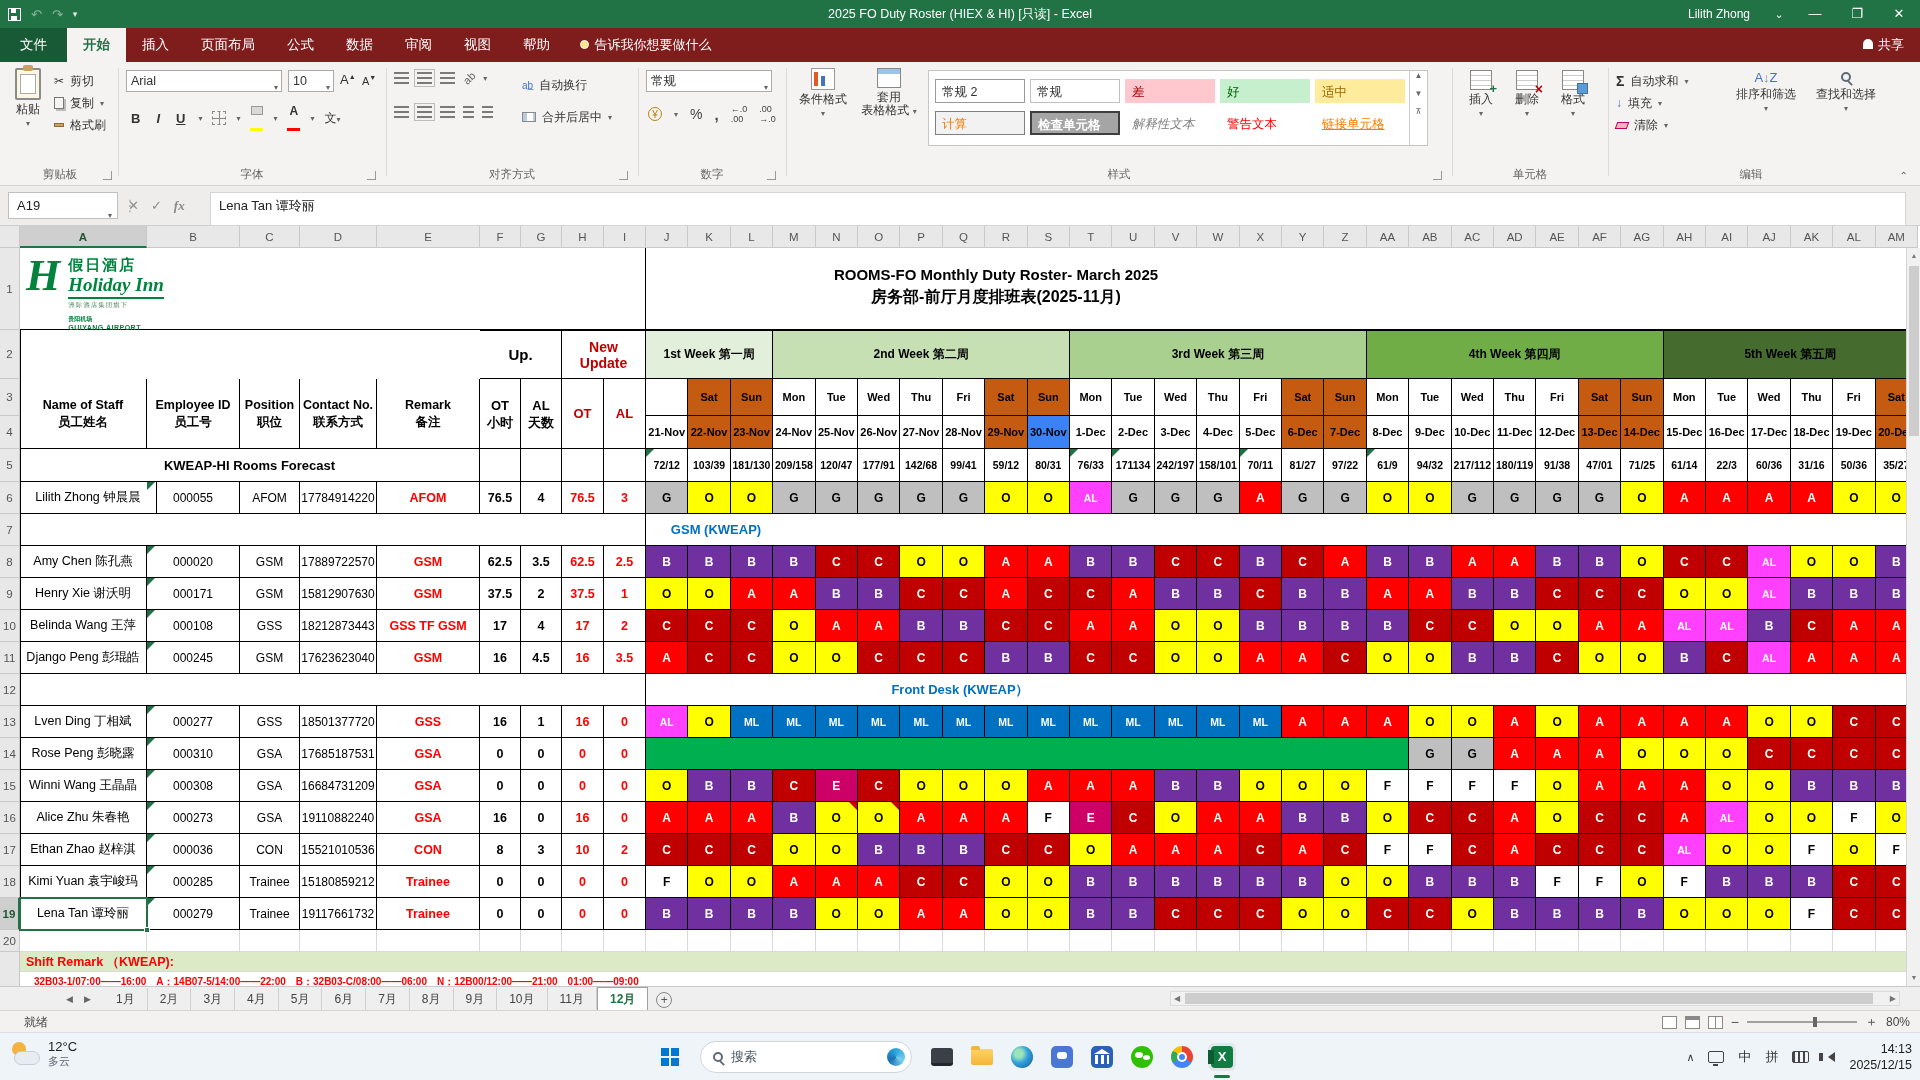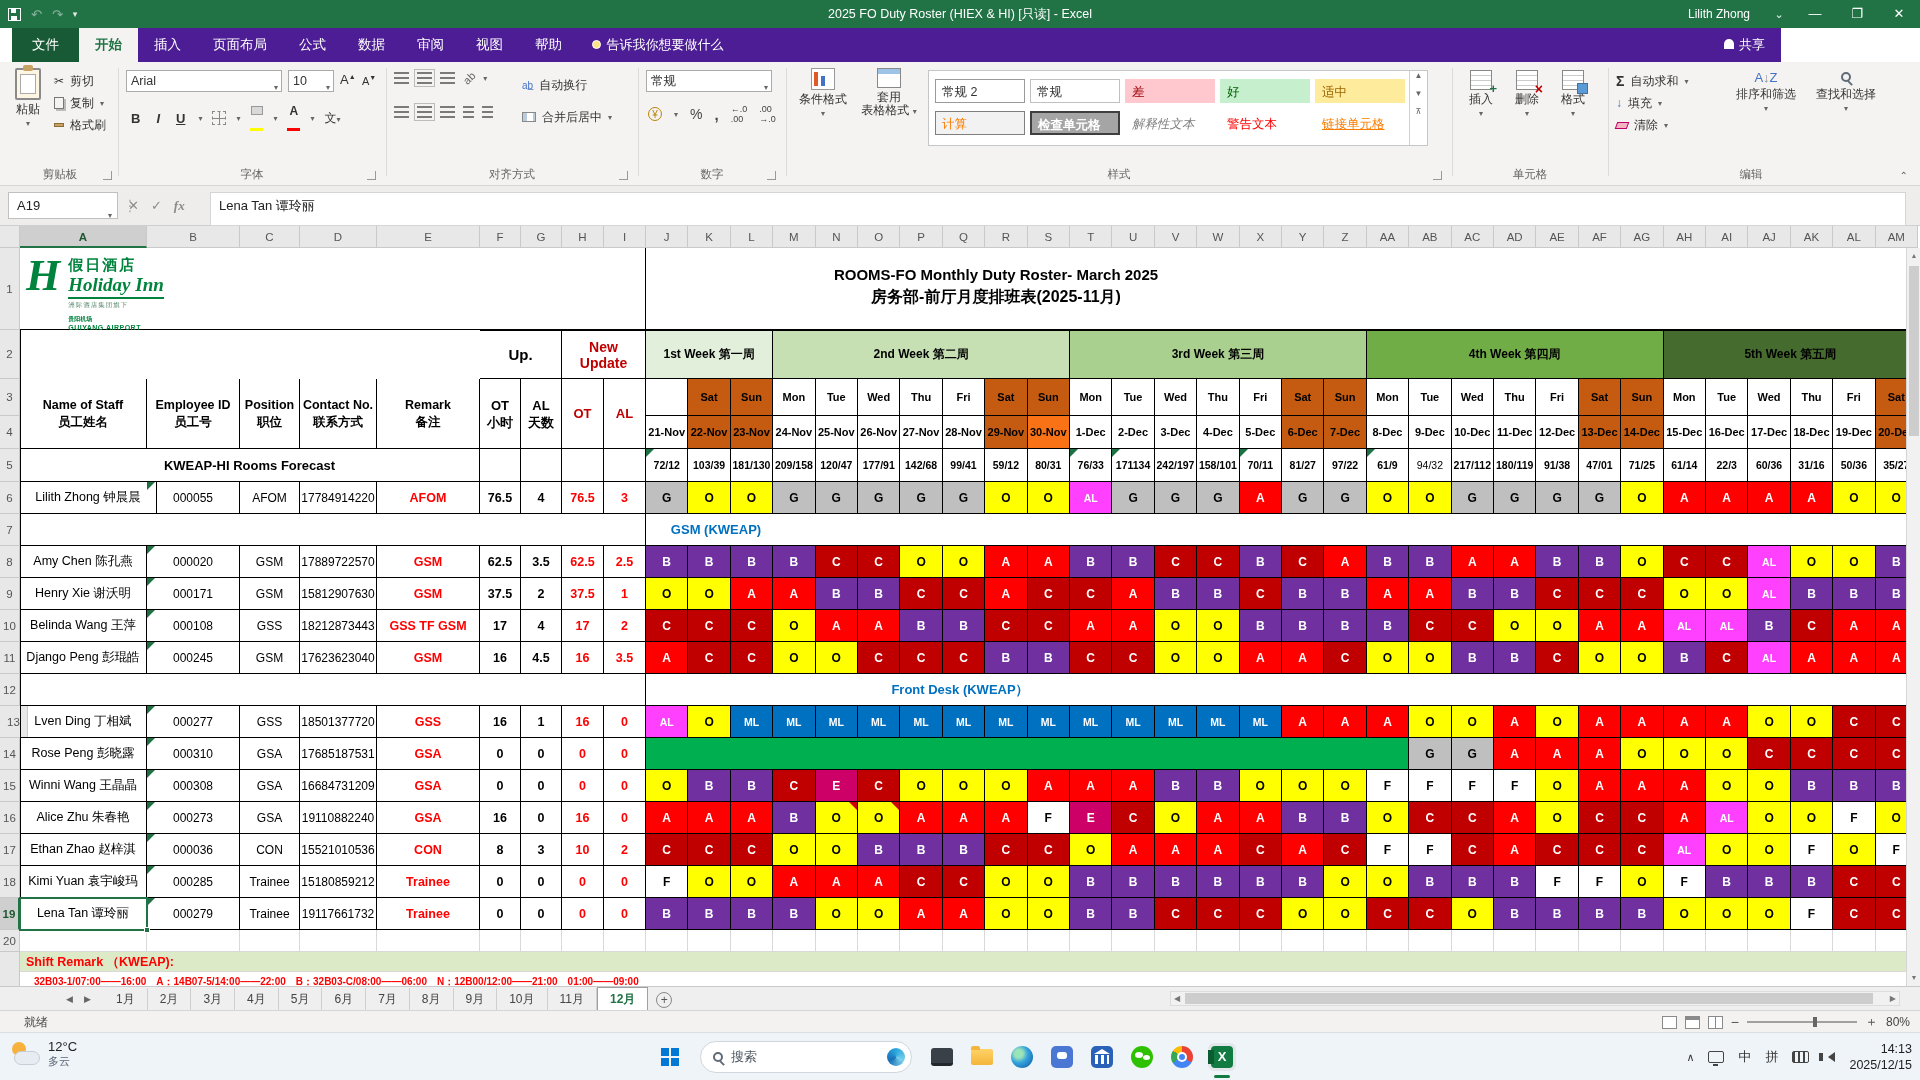--- a/index.html
+++ b/index.html
@@ -11,21 +11,21 @@
   .qat-btn.dim { opacity:.45; }
   .floppy { width:13px; height:13px; border:1.5px solid #fff; position:relative; }
   .floppy:before { content:""; position:absolute; left:2px; top:0; width:5px; height:4px; background:#fff; }
   .floppy:after { content:""; position:absolute; left:2px; bottom:0; width:6px; height:4px; background:#fff; }
   #title-text { position:absolute; top:0; left:0; right:0; height:28px; text-align:center; line-height:28px; font-size:12.5px; color:#fff; }
   #titlebar-right { position:absolute; right:0; top:0; height:28px; display:flex; align-items:center; }
   #user-name { font-size:12px; margin-right:14px; }
   .win-btn { width:42px; height:28px; text-align:center; line-height:28px; font-size:13px; color:#fff; }
   .ribbon-opts { width:30px; text-align:center; font-size:11px; opacity:.9; }
   
-  #tabrow { position:absolute; top:28px; left:12px; width:1769px; height:34px; background:#4c1d95; }
+  #tabrow { position:absolute; top:28px; left:0; width:1920px; height:34px; background:#7f1d1d; }
   .rtab { display:inline-block; height:34px; line-height:34px; padding:0 16px; color:#fff; font-size:13.5px; }
   .rtab.file { background:#185a36; padding:0 20px; }
   .rtab.active { background:#f4f3f2; color:#217346; font-weight:bold; }
   #tellme { display:inline-block; color:#fff; font-size:13px; margin-left:10px; }
   .bulb { display:inline-block; width:9px; height:9px; border-radius:50%; background:#ffe388; border:1px solid #fff; margin-right:5px; }
   #share { position:absolute; right:16px; top:0; height:34px; line-height:34px; color:#fff; font-size:13px; }
   .person-ico { display:inline-block; width:10px; height:10px; border-radius:50% 50% 0 0; background:#fff; margin-right:5px; }
   
   #ribbon { position:absolute; top:62px; left:0; width:1920px; height:124px; background:#f4f3f2; border-bottom:1px solid #d5d5d5; font-size:12px; color:#333; }
   .rgroup { position:absolute; top:0; height:100px; }
@@ -400,21 +400,21 @@
     <div class="rh" style="position: absolute; left: 0px; top: 153px; width: 20px; height: 37px; line-height: 37px;">3</div>
     <div class="rh" style="position: absolute; left: 0px; top: 190px; width: 20px; height: 33px; line-height: 33px;">4</div>
     <div class="rh" style="position: absolute; left: 0px; top: 223px; width: 20px; height: 33px; line-height: 33px;">5</div>
     <div class="rh" style="position: absolute; left: 0px; top: 256px; width: 20px; height: 32px; line-height: 32px;">6</div>
     <div class="rh" style="position: absolute; left: 0px; top: 288px; width: 20px; height: 32px; line-height: 32px;">7</div>
     <div class="rh" style="position: absolute; left: 0px; top: 320px; width: 20px; height: 32px; line-height: 32px;">8</div>
     <div class="rh" style="position: absolute; left: 0px; top: 352px; width: 20px; height: 32px; line-height: 32px;">9</div>
     <div class="rh" style="position: absolute; left: 0px; top: 384px; width: 20px; height: 32px; line-height: 32px;">10</div>
     <div class="rh" style="position: absolute; left: 0px; top: 416px; width: 20px; height: 32px; line-height: 32px;">11</div>
     <div class="rh" style="position: absolute; left: 0px; top: 448px; width: 20px; height: 32px; line-height: 32px;">12</div>
-    <div class="rh" style="position: absolute; left: 0px; top: 480px; width: 28px; height: 32px; line-height: 32px;">13</div>
+    <div class="rh" style="position: absolute; left: 0px; top: 480px; width: 20px; height: 32px; line-height: 32px;">13</div>
     <div class="rh" style="position: absolute; left: 0px; top: 512px; width: 20px; height: 32px; line-height: 32px;">14</div>
     <div class="rh" style="position: absolute; left: 0px; top: 544px; width: 20px; height: 32px; line-height: 32px;">15</div>
     <div class="rh" style="position: absolute; left: 0px; top: 576px; width: 20px; height: 32px; line-height: 32px;">16</div>
     <div class="rh" style="position: absolute; left: 0px; top: 608px; width: 20px; height: 32px; line-height: 32px;">17</div>
     <div class="rh" style="position: absolute; left: 0px; top: 640px; width: 20px; height: 32px; line-height: 32px;">18</div>
     <div class="rh sel" style="position: absolute; left: 0px; top: 672px; width: 20px; height: 32px; line-height: 32px;">19</div>
     <div class="rh" style="position: absolute; left: 0px; top: 704px; width: 20px; height: 22px; line-height: 22px;">20</div>
     <div style="position: absolute; left: 0px; top: 726px; width: 20px; height: 34px; background: rgb(232, 232, 232); border-right: 1px solid rgb(201, 201, 201);"></div>
     <div style="position: absolute; left: 20px; top: 22px; width: 626px; height: 82px; border-bottom: 1px solid rgb(0, 0, 0);"></div>
     <div id="logo" style="position: absolute; left: 26px; top: 30px; width: 300px; height: 70px;">
@@ -501,21 +501,21 @@
     <div style="position: absolute; left: 1875.6px; top: 153px; width: 42.4px; height: 37px; border-right: 1px solid rgb(0, 0, 0); border-bottom: 1px solid rgb(0, 0, 0); display: flex; align-items: center; justify-content: center; text-align: center; overflow: hidden; font-weight: bold; font-size: 11px; background: rgb(197, 90, 17);">Sat</div>
     <div style="position: absolute; left: 646px; top: 190px; width: 42.4px; height: 33px; border-right: 1px solid rgb(0, 0, 0); border-bottom: 1px solid rgb(0, 0, 0); display: flex; align-items: center; justify-content: center; text-align: center; overflow: hidden; font-weight: bold; font-size: 11px;">21-Nov</div>
     <div style="position: absolute; left: 688.4px; top: 190px; width: 42.4px; height: 33px; border-right: 1px solid rgb(0, 0, 0); border-bottom: 1px solid rgb(0, 0, 0); display: flex; align-items: center; justify-content: center; text-align: center; overflow: hidden; font-weight: bold; font-size: 11px; background: rgb(197, 90, 17);">22-Nov</div>
     <div style="position: absolute; left: 730.8px; top: 190px; width: 42.4px; height: 33px; border-right: 1px solid rgb(0, 0, 0); border-bottom: 1px solid rgb(0, 0, 0); display: flex; align-items: center; justify-content: center; text-align: center; overflow: hidden; font-weight: bold; font-size: 11px; background: rgb(197, 90, 17);">23-Nov</div>
     <div style="position: absolute; left: 773.2px; top: 190px; width: 42.4px; height: 33px; border-right: 1px solid rgb(0, 0, 0); border-bottom: 1px solid rgb(0, 0, 0); display: flex; align-items: center; justify-content: center; text-align: center; overflow: hidden; font-weight: bold; font-size: 11px;">24-Nov</div>
     <div style="position: absolute; left: 815.6px; top: 190px; width: 42.4px; height: 33px; border-right: 1px solid rgb(0, 0, 0); border-bottom: 1px solid rgb(0, 0, 0); display: flex; align-items: center; justify-content: center; text-align: center; overflow: hidden; font-weight: bold; font-size: 11px;">25-Nov</div>
     <div style="position: absolute; left: 858px; top: 190px; width: 42.4px; height: 33px; border-right: 1px solid rgb(0, 0, 0); border-bottom: 1px solid rgb(0, 0, 0); display: flex; align-items: center; justify-content: center; text-align: center; overflow: hidden; font-weight: bold; font-size: 11px;">26-Nov</div>
     <div style="position: absolute; left: 900.4px; top: 190px; width: 42.4px; height: 33px; border-right: 1px solid rgb(0, 0, 0); border-bottom: 1px solid rgb(0, 0, 0); display: flex; align-items: center; justify-content: center; text-align: center; overflow: hidden; font-weight: bold; font-size: 11px;">27-Nov</div>
     <div style="position: absolute; left: 942.8px; top: 190px; width: 42.4px; height: 33px; border-right: 1px solid rgb(0, 0, 0); border-bottom: 1px solid rgb(0, 0, 0); display: flex; align-items: center; justify-content: center; text-align: center; overflow: hidden; font-weight: bold; font-size: 11px;">28-Nov</div>
     <div style="position: absolute; left: 985.2px; top: 190px; width: 42.4px; height: 33px; border-right: 1px solid rgb(0, 0, 0); border-bottom: 1px solid rgb(0, 0, 0); display: flex; align-items: center; justify-content: center; text-align: center; overflow: hidden; font-weight: bold; font-size: 11px; background: rgb(197, 90, 17);">29-Nov</div>
-    <div style="position: absolute; left: 1027.6px; top: 190px; width: 42.4px; height: 33px; border-right: 1px solid rgb(0, 0, 0); border-bottom: 1px solid rgb(0, 0, 0); display: flex; align-items: center; justify-content: center; text-align: center; overflow: hidden; font-weight: bold; font-size: 11px; background: #f97316;">30-Nov</div>
+    <div style="position: absolute; left: 1027.6px; top: 190px; width: 42.4px; height: 33px; border-right: 1px solid rgb(0, 0, 0); border-bottom: 1px solid rgb(0, 0, 0); display: flex; align-items: center; justify-content: center; text-align: center; overflow: hidden; font-weight: bold; font-size: 11px; background: #3b82f6;">30-Nov</div>
     <div style="position: absolute; left: 1070px; top: 190px; width: 42.4px; height: 33px; border-right: 1px solid rgb(0, 0, 0); border-bottom: 1px solid rgb(0, 0, 0); display: flex; align-items: center; justify-content: center; text-align: center; overflow: hidden; font-weight: bold; font-size: 11px;">1-Dec</div>
     <div style="position: absolute; left: 1112.4px; top: 190px; width: 42.4px; height: 33px; border-right: 1px solid rgb(0, 0, 0); border-bottom: 1px solid rgb(0, 0, 0); display: flex; align-items: center; justify-content: center; text-align: center; overflow: hidden; font-weight: bold; font-size: 11px;">2-Dec</div>
     <div style="position: absolute; left: 1154.8px; top: 190px; width: 42.4px; height: 33px; border-right: 1px solid rgb(0, 0, 0); border-bottom: 1px solid rgb(0, 0, 0); display: flex; align-items: center; justify-content: center; text-align: center; overflow: hidden; font-weight: bold; font-size: 11px;">3-Dec</div>
     <div style="position: absolute; left: 1197.2px; top: 190px; width: 42.4px; height: 33px; border-right: 1px solid rgb(0, 0, 0); border-bottom: 1px solid rgb(0, 0, 0); display: flex; align-items: center; justify-content: center; text-align: center; overflow: hidden; font-weight: bold; font-size: 11px;">4-Dec</div>
     <div style="position: absolute; left: 1239.6px; top: 190px; width: 42.4px; height: 33px; border-right: 1px solid rgb(0, 0, 0); border-bottom: 1px solid rgb(0, 0, 0); display: flex; align-items: center; justify-content: center; text-align: center; overflow: hidden; font-weight: bold; font-size: 11px;">5-Dec</div>
     <div style="position: absolute; left: 1282px; top: 190px; width: 42.4px; height: 33px; border-right: 1px solid rgb(0, 0, 0); border-bottom: 1px solid rgb(0, 0, 0); display: flex; align-items: center; justify-content: center; text-align: center; overflow: hidden; font-weight: bold; font-size: 11px; background: rgb(197, 90, 17);">6-Dec</div>
     <div style="position: absolute; left: 1324.4px; top: 190px; width: 42.4px; height: 33px; border-right: 1px solid rgb(0, 0, 0); border-bottom: 1px solid rgb(0, 0, 0); display: flex; align-items: center; justify-content: center; text-align: center; overflow: hidden; font-weight: bold; font-size: 11px; background: rgb(197, 90, 17);">7-Dec</div>
     <div style="position: absolute; left: 1366.8px; top: 190px; width: 42.4px; height: 33px; border-right: 1px solid rgb(0, 0, 0); border-bottom: 1px solid rgb(0, 0, 0); display: flex; align-items: center; justify-content: center; text-align: center; overflow: hidden; font-weight: bold; font-size: 11px;">8-Dec</div>
     <div style="position: absolute; left: 1409.2px; top: 190px; width: 42.4px; height: 33px; border-right: 1px solid rgb(0, 0, 0); border-bottom: 1px solid rgb(0, 0, 0); display: flex; align-items: center; justify-content: center; text-align: center; overflow: hidden; font-weight: bold; font-size: 11px;">9-Dec</div>
     <div style="position: absolute; left: 1451.6px; top: 190px; width: 42.4px; height: 33px; border-right: 1px solid rgb(0, 0, 0); border-bottom: 1px solid rgb(0, 0, 0); display: flex; align-items: center; justify-content: center; text-align: center; overflow: hidden; font-weight: bold; font-size: 11px;">10-Dec</div>
@@ -545,21 +545,21 @@
     <div style="position: absolute; left: 985.2px; top: 223px; width: 42.4px; height: 33px; border-right: 1px solid rgb(0, 0, 0); border-bottom: 1px solid rgb(0, 0, 0); display: flex; align-items: center; justify-content: center; text-align: center; overflow: hidden; font-weight: bold; font-size: 10.5px;">59/12</div>
     <div style="position: absolute; left: 1027.6px; top: 223px; width: 42.4px; height: 33px; border-right: 1px solid rgb(0, 0, 0); border-bottom: 1px solid rgb(0, 0, 0); display: flex; align-items: center; justify-content: center; text-align: left; overflow: hidden; font-weight: bold; font-size: 10.5px;">80/31</div>
     <div class="gtri" style="position: absolute; left: 1070px; top: 223px; width: 42.4px; height: 33px; border-right: 1px solid rgb(0, 0, 0); border-bottom: 1px solid rgb(0, 0, 0); display: flex; align-items: center; justify-content: center; text-align: center; overflow: hidden; font-weight: bold; font-size: 10.5px;">76/33</div>
     <div class="gtri" style="position: absolute; left: 1112.4px; top: 223px; width: 42.4px; height: 33px; border-right: 1px solid rgb(0, 0, 0); border-bottom: 1px solid rgb(0, 0, 0); display: flex; align-items: center; justify-content: center; text-align: center; overflow: hidden; font-weight: bold; font-size: 10.5px;">171134</div>
     <div style="position: absolute; left: 1154.8px; top: 223px; width: 42.4px; height: 33px; border-right: 1px solid rgb(0, 0, 0); border-bottom: 1px solid rgb(0, 0, 0); display: flex; align-items: center; justify-content: center; text-align: center; overflow: hidden; font-weight: bold; font-size: 10.5px;">242/197</div>
     <div style="position: absolute; left: 1197.2px; top: 223px; width: 42.4px; height: 33px; border-right: 1px solid rgb(0, 0, 0); border-bottom: 1px solid rgb(0, 0, 0); display: flex; align-items: center; justify-content: center; text-align: center; overflow: hidden; font-weight: bold; font-size: 10.5px;">158/101</div>
     <div class="gtri" style="position: absolute; left: 1239.6px; top: 223px; width: 42.4px; height: 33px; border-right: 1px solid rgb(0, 0, 0); border-bottom: 1px solid rgb(0, 0, 0); display: flex; align-items: center; justify-content: center; text-align: center; overflow: hidden; font-weight: bold; font-size: 10.5px;">70/11</div>
     <div style="position: absolute; left: 1282px; top: 223px; width: 42.4px; height: 33px; border-right: 1px solid rgb(0, 0, 0); border-bottom: 1px solid rgb(0, 0, 0); display: flex; align-items: center; justify-content: center; text-align: center; overflow: hidden; font-weight: bold; font-size: 10.5px;">81/27</div>
     <div style="position: absolute; left: 1324.4px; top: 223px; width: 42.4px; height: 33px; border-right: 1px solid rgb(0, 0, 0); border-bottom: 1px solid rgb(0, 0, 0); display: flex; align-items: center; justify-content: center; text-align: center; overflow: hidden; font-weight: bold; font-size: 10.5px;">97/22</div>
     <div class="gtri" style="position: absolute; left: 1366.8px; top: 223px; width: 42.4px; height: 33px; border-right: 1px solid rgb(0, 0, 0); border-bottom: 1px solid rgb(0, 0, 0); display: flex; align-items: center; justify-content: center; text-align: center; overflow: hidden; font-weight: bold; font-size: 10.5px;">61/9</div>
-    <div style="position: absolute; left: 1409.2px; top: 223px; width: 42.4px; height: 33px; border-right: 1px solid rgb(0, 0, 0); border-bottom: 1px solid rgb(0, 0, 0); display: flex; align-items: center; justify-content: center; text-align: left; overflow: hidden; font-weight: normal; font-size: 10.5px;">94/32</div>
+    <div style="position: absolute; left: 1409.2px; top: 223px; width: 42.4px; height: 33px; border-right: 1px solid rgb(0, 0, 0); border-bottom: 1px solid rgb(0, 0, 0); display: flex; align-items: center; justify-content: center; text-align: left; overflow: hidden; font-weight: bold; font-size: 10.5px;">94/32</div>
     <div style="position: absolute; left: 1451.6px; top: 223px; width: 42.4px; height: 33px; border-right: 1px solid rgb(0, 0, 0); border-bottom: 1px solid rgb(0, 0, 0); display: flex; align-items: center; justify-content: center; text-align: center; overflow: hidden; font-weight: bold; font-size: 10.5px;">217/112</div>
     <div style="position: absolute; left: 1494px; top: 223px; width: 42.4px; height: 33px; border-right: 1px solid rgb(0, 0, 0); border-bottom: 1px solid rgb(0, 0, 0); display: flex; align-items: center; justify-content: center; text-align: center; overflow: hidden; font-weight: bold; font-size: 10.5px;">180/119</div>
     <div style="position: absolute; left: 1536.4px; top: 223px; width: 42.4px; height: 33px; border-right: 1px solid rgb(0, 0, 0); border-bottom: 1px solid rgb(0, 0, 0); display: flex; align-items: center; justify-content: center; text-align: center; overflow: hidden; font-weight: bold; font-size: 10.5px;">91/38</div>
     <div style="position: absolute; left: 1578.8px; top: 223px; width: 42.4px; height: 33px; border-right: 1px solid rgb(0, 0, 0); border-bottom: 1px solid rgb(0, 0, 0); display: flex; align-items: center; justify-content: center; text-align: center; overflow: hidden; font-weight: bold; font-size: 10.5px;">47/01</div>
     <div style="position: absolute; left: 1621.2px; top: 223px; width: 42.4px; height: 33px; border-right: 1px solid rgb(0, 0, 0); border-bottom: 1px solid rgb(0, 0, 0); display: flex; align-items: center; justify-content: center; text-align: center; overflow: hidden; font-weight: bold; font-size: 10.5px;">71/25</div>
     <div style="position: absolute; left: 1663.6px; top: 223px; width: 42.4px; height: 33px; border-right: 1px solid rgb(0, 0, 0); border-bottom: 1px solid rgb(0, 0, 0); display: flex; align-items: center; justify-content: center; text-align: center; overflow: hidden; font-weight: bold; font-size: 10.5px;">61/14</div>
     <div style="position: absolute; left: 1706px; top: 223px; width: 42.4px; height: 33px; border-right: 1px solid rgb(0, 0, 0); border-bottom: 1px solid rgb(0, 0, 0); display: flex; align-items: center; justify-content: center; text-align: center; overflow: hidden; font-weight: bold; font-size: 10.5px;">22/3</div>
     <div style="position: absolute; left: 1748.4px; top: 223px; width: 42.4px; height: 33px; border-right: 1px solid rgb(0, 0, 0); border-bottom: 1px solid rgb(0, 0, 0); display: flex; align-items: center; justify-content: center; text-align: center; overflow: hidden; font-weight: bold; font-size: 10.5px;">60/36</div>
     <div style="position: absolute; left: 1790.8px; top: 223px; width: 42.4px; height: 33px; border-right: 1px solid rgb(0, 0, 0); border-bottom: 1px solid rgb(0, 0, 0); display: flex; align-items: center; justify-content: center; text-align: center; overflow: hidden; font-weight: bold; font-size: 10.5px;">31/16</div>
     <div style="position: absolute; left: 1833.2px; top: 223px; width: 42.4px; height: 33px; border-right: 1px solid rgb(0, 0, 0); border-bottom: 1px solid rgb(0, 0, 0); display: flex; align-items: center; justify-content: center; text-align: center; overflow: hidden; font-weight: bold; font-size: 10.5px;">50/36</div>

